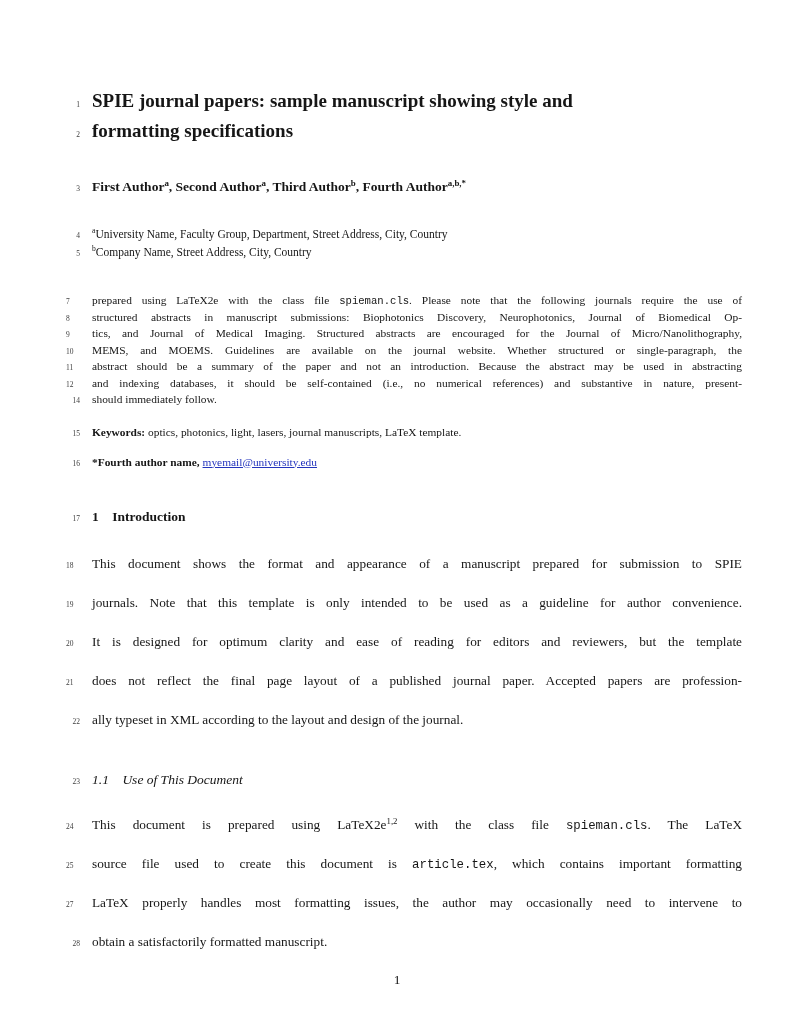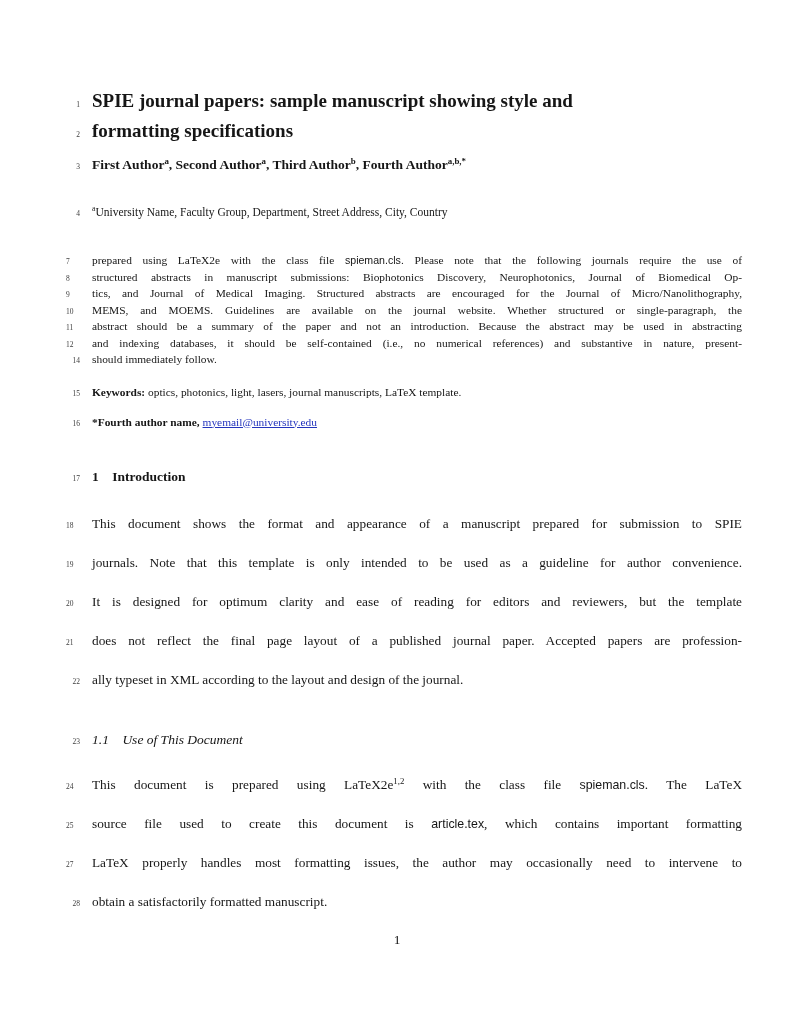--- a/index.html
+++ b/index.html
@@ -10,54 +10,55 @@
   }
   .content { width:650px; margin-left:92px; padding-top:88px; }
   .line { position:relative; }
   .ln {
     display:inline-block; width:14px; margin-left:-26px; margin-right:12px;
     text-align:right; font-size:7.5px; color:#3d3d3d;
     font-weight:normal; font-style:normal; font-family:"Liberation Serif",serif;
   }
   .just { text-align:justify; text-align-last:justify; }
   .title-block .line { font-size:19px; font-weight:bold; line-height:26px; }
-  .authors-block { margin-top:8px; font-size:13.5px; font-weight:bold; line-height:18px; }
+  .authors-block { margin-top:30px; font-size:13.5px; font-weight:bold; line-height:18px; }
   .affil-block { font-size:11.5px; line-height:17px;margin-top:28px; }
   .abstract-block { margin-top:31px; font-size:11.4px; line-height:15.5px; }
   .keywords-block { margin-top:15px; font-size:11.4px; line-height:16px; }
   .contact-block { margin-top:12px; font-size:11.4px; line-height:16px; }
   .sec-heading { margin-top:36px; font-size:13.5px; font-weight:bold; line-height:18px; }
   .subsec-heading { margin-top:31px; font-size:13.5px; font-style:italic; line-height:18px; }
   .body-para { font-size:13.3px; line-height:37px; }
   .para1 { margin-top:17px; }
   .para2 { margin-top:15px; }
   .footer { margin-top:10px; width:610px; text-align:center; font-size:13.5px; line-height:16px; }
   .b { font-weight:bold; }
   .i { }
-  .m { font-family:Liberation Sans, sans-serif; font-size:0.93em; }
+  .m { font-family:Liberation Mono, monospace; font-size:0.93em; }
   .sup { vertical-align:super; font-size:0.66em; line-height:0; }
   .link { color:var(--link-blue,#2334bd); text-decoration:underline; cursor:pointer;margin-top:47px; }
 </style>
 </head>
 <body>
 
 <div class="page">
   <div class="content">
 
     <div class="title-block">
       <div class="line"><span class="ln">1</span><span>SPIE journal papers: sample manuscript showing style and</span></div>
       <div class="line"><span class="ln">2</span><span>formatting specifications</span></div>
     </div>
 
     <div class="authors-block">
       <div class="line"><span class="ln">3</span><span>First Author</span><span class="sup">a</span><span>, Second Author</span><span class="sup">a</span><span>, Third Author</span><span class="sup">b</span><span>, Fourth Author</span><span class="sup">a,b,*</span></div>
     </div>
 
     <div class="affil-block">
       <div class="line"><span class="ln">4</span><span class="sup">a</span><span>University Name, Faculty Group, Department, Street Address, City, Country</span></div>
+      <div class="line"><span class="ln">5</span><span class="sup">b</span><span>Company Name, Street Address, City, Country</span></div>
     </div>
 
     <div class="abstract-block">
       <div class="line just"><span class="ln">7</span><span>prepared using LaTeX2e with the class file </span><span class="m">spieman.cls</span><span>. Please note that the following journals require the use of</span></div>
       <div class="line just"><span class="ln">8</span><span>structured abstracts in manuscript submissions: </span><span class="i">Biophotonics Discovery</span><span>, </span><span class="i">Neurophotonics</span><span>, </span><span class="i">Journal of Biomedical Op-</span></div>
       <div class="line just"><span class="ln">9</span><span class="i">tics</span><span>, and </span><span class="i">Journal of Medical Imaging</span><span>. Structured abstracts are encouraged for the </span><span class="i">Journal of Micro/Nanolithography,</span></div>
       <div class="line just"><span class="ln">10</span><span class="i">MEMS, and MOEMS</span><span>. Guidelines are available on the journal website. Whether structured or single-paragraph, the</span></div>
       <div class="line just"><span class="ln">11</span><span>abstract should be a summary of the paper and not an introduction. Because the abstract may be used in abstracting</span></div>
       <div class="line just"><span class="ln">12</span><span>and indexing databases, it should be self-contained (i.e., no numerical references) and substantive in nature, present-</span></div>
       <div class="line"><span class="ln">14</span><span>should immediately follow.</span></div>

